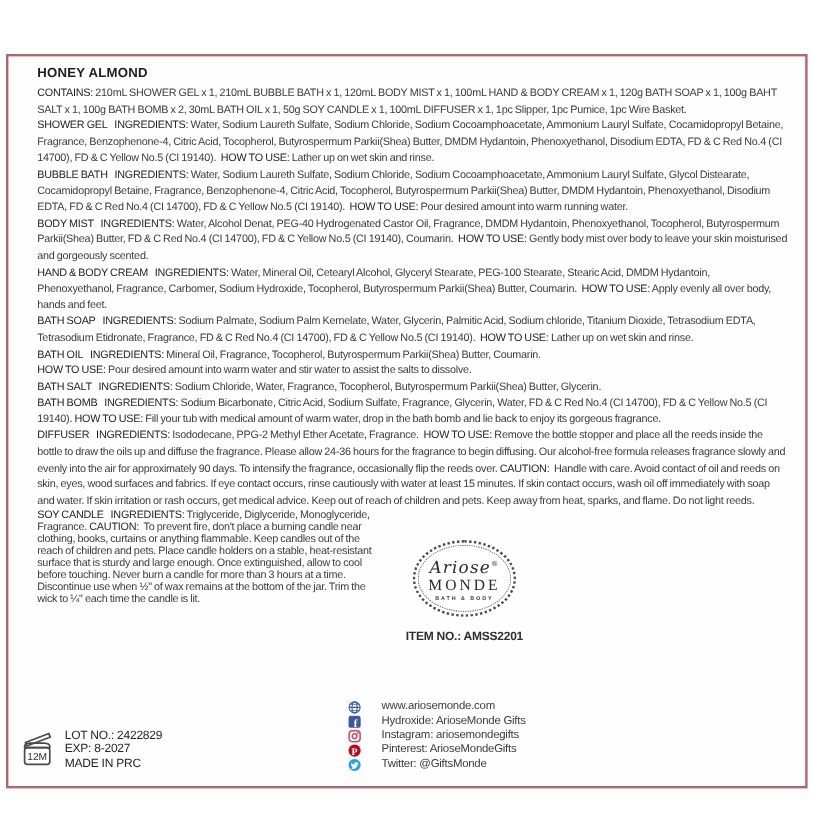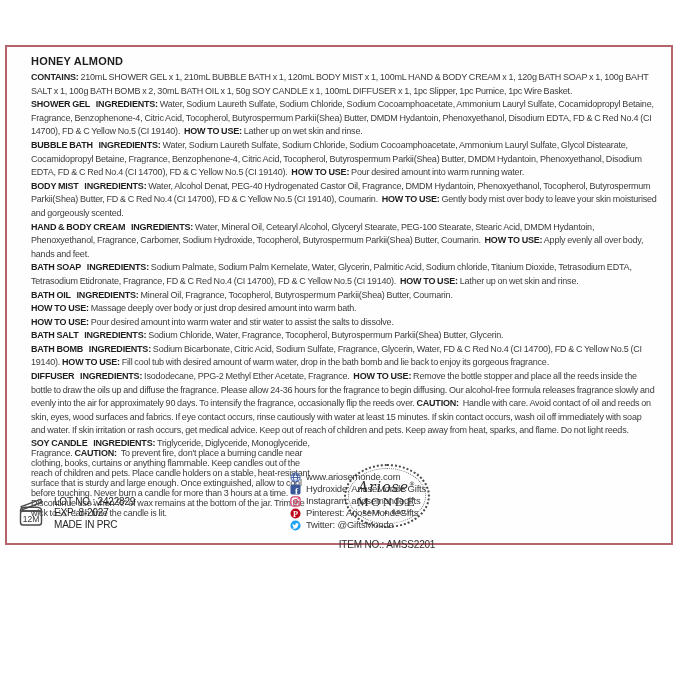--- a/index.html
+++ b/index.html
@@ -1,33 +1,33 @@
 <!DOCTYPE html>
 <html><head>
 <meta charset="utf-8">
 <style>
   html,body{margin:0;padding:0;}
   body{
     width:679px;height:679px;background:#ffffff;position:relative;overflow:hidden;
     font-family:"Liberation Sans",sans-serif;
   }
   .label-box{
-    position:absolute;left:5px;top:45px;width:668px;height:500px;
+    position:absolute;left:5px;top:45px;width:668px;height:612px;
     border:2px solid #b4646b;box-sizing:border-box;background:#fffefe;
     padding:7px 14px 0 24px;
   }
   .page-title{
     font-size:11px;font-weight:700;color:#1d1d1d;letter-spacing:.2px;
     margin:0 0 3px 0;line-height:14px;
   }
   .sections p{
     margin:0;font-size:9px;line-height:13.6px;color:#3c3c3c;
     letter-spacing:-.2px;word-spacing:-.4px;
   }
-  .sections .b, .candle-text .b{font-weight:700;color:#1e1e1e;}
+  .sections .b, .candle-text .b{font-weight:400;color:#1e1e1e;}
   .candle-row{display:flex;align-items:flex-start;}
   .candle-text{width:292px;flex:0 0 292px;}
   .candle-text p{
     margin:0;font-size:9px;line-height:10px;color:#3c3c3c;
     letter-spacing:-.2px;word-spacing:-.4px;
   }
   .logo-col{width:112px;margin-left:8px;text-align:center;padding-top:26px;}
   .logo-oval{
     width:86px;height:64px;margin:0 auto;border:2px dotted #4a4a4a;border-radius:50%;
     box-sizing:border-box;display:flex;align-items:center;justify-content:center;
@@ -40,49 +40,48 @@
   .logo-script{
     font-family:"DejaVu Serif",serif;font-style:italic;font-size:14px;color:#2b2b2b;
     line-height:13px;letter-spacing:1px;
   }
   .logo-reg{font-size:6px;vertical-align:super;font-style:normal;}
   .logo-name{
     font-family:"Liberation Serif",serif;font-size:13px;color:#2b2b2b;letter-spacing:2.5px;
     line-height:13px;margin-top:1px;
   }
   .logo-tagline{font-size:4.5px;color:#3a3a3a;letter-spacing:1.6px;font-weight:700;margin-top:2px;}
-  .item-no{font-size:10px;font-weight:400;color:#2e2e2e;margin-top:11px;letter-spacing:-.2px;white-space:nowrap;}
+  .item-no{font-size:10px;font-weight:700;color:#2e2e2e;margin-top:11px;letter-spacing:-.2px;white-space:nowrap;}
   .lot-block{
     position:absolute;left:10px;bottom:13px;display:flex;align-items:flex-start;gap:7px;
   }
   .lot-lines{font-size:10px;line-height:11.5px;color:#252525;letter-spacing:-.2px;font-weight:400;}
   .social-list{position:absolute;left:283px;bottom:12px;}
-  .social-row{display:flex;align-items:center;height:12px;margin-bottom:0;}
+  .social-row{display:flex;align-items:center;height:12px;margin-bottom:0;gap:12px;}
   .social-row svg{margin-right:5px;flex:0 0 auto;}
   .social-text{font-size:9.5px;color:#3a3a3a;letter-spacing:-.2px;line-height:12px;white-space:nowrap;}
 </style>
 </head>
 <body>
 
 <div class="label-box">
 
   <h1 class="page-title">HONEY ALMOND</h1>
 
   <div class="sections">
       <p><span class="b">CONTAINS:</span><span> 210mL SHOWER GEL x 1, 210mL BUBBLE BATH x 1, 120mL BODY MIST x 1, 100mL HAND &amp; BODY CREAM x 1, 120g BATH SOAP x 1, 100g BAHT SALT x 1, 100g BATH BOMB x 2, 30mL BATH OIL x 1, 50g SOY CANDLE x 1, 100mL DIFFUSER x 1, 1pc Slipper, 1pc Pumice, 1pc Wire Basket.</span></p>
       <p><span class="b">SHOWER GEL&nbsp;&nbsp;&nbsp;INGREDIENTS:</span><span> Water, Sodium Laureth Sulfate, Sodium Chloride, Sodium Cocoamphoacetate, Ammonium Lauryl Sulfate, Cocamidopropyl Betaine, Fragrance, Benzophenone-4, Citric Acid, Tocopherol, Butyrospermum Parkii(Shea) Butter, DMDM Hydantoin, Phenoxyethanol, Disodium EDTA, FD &amp; C Red No.4 (CI 14700), FD &amp; C Yellow No.5 (CI 19140). &nbsp;</span><span class="b">HOW TO USE:</span><span> Lather up on wet skin and rinse.</span></p>
       <p><span class="b">BUBBLE BATH&nbsp;&nbsp;&nbsp;INGREDIENTS:</span><span> Water, Sodium Laureth Sulfate, Sodium Chloride, Sodium Cocoamphoacetate, Ammonium Lauryl Sulfate, Glycol Distearate, Cocamidopropyl Betaine, Fragrance, Benzophenone-4, Citric Acid, Tocopherol, Butyrospermum Parkii(Shea) Butter, DMDM Hydantoin, Phenoxyethanol, Disodium EDTA, FD &amp; C Red No.4 (CI 14700), FD &amp; C Yellow No.5 (CI 19140). &nbsp;</span><span class="b">HOW TO USE:</span><span> Pour desired amount into warm running water.</span></p>
       <p><span class="b">BODY MIST&nbsp;&nbsp;&nbsp;INGREDIENTS:</span><span> Water, Alcohol Denat, PEG-40 Hydrogenated Castor Oil, Fragrance, DMDM Hydantoin, Phenoxyethanol, Tocopherol, Butyrospermum Parkii(Shea) Butter, FD &amp; C Red No.4 (CI 14700), FD &amp; C Yellow No.5 (CI 19140), Coumarin. &nbsp;</span><span class="b">HOW TO USE:</span><span> Gently body mist over body to leave your skin moisturised and gorgeously scented.</span></p>
       <p><span class="b">HAND &amp; BODY CREAM&nbsp;&nbsp;&nbsp;INGREDIENTS:</span><span> Water, Mineral Oil, Cetearyl Alcohol, Glyceryl Stearate, PEG-100 Stearate, Stearic Acid, DMDM Hydantoin, Phenoxyethanol, Fragrance, Carbomer, Sodium Hydroxide, Tocopherol, Butyrospermum Parkii(Shea) Butter, Coumarin. &nbsp;</span><span class="b">HOW TO USE:</span><span> Apply evenly all over body, hands and feet.</span></p>
       <p><span class="b">BATH SOAP&nbsp;&nbsp;&nbsp;INGREDIENTS:</span><span> Sodium Palmate, Sodium Palm Kernelate, Water, Glycerin, Palmitic Acid, Sodium chloride, Titanium Dioxide, Tetrasodium EDTA, Tetrasodium Etidronate, Fragrance, FD &amp; C Red No.4 (CI 14700), FD &amp; C Yellow No.5 (CI 19140). &nbsp;</span><span class="b">HOW TO USE:</span><span> Lather up on wet skin and rinse.</span></p>
       <p><span class="b">BATH OIL&nbsp;&nbsp;&nbsp;INGREDIENTS:</span><span> Mineral Oil, Fragrance, Tocopherol, Butyrospermum Parkii(Shea) Butter, Coumarin.</span></p>
-      <p><span class="b">HOW TO USE:</span><span> Massage deeply over body or just drop desired amount into warm bath.</span></p>
       <p><span class="b">HOW TO USE:</span><span> Pour desired amount into warm water and stir water to assist the salts to dissolve.</span></p>
       <p><span class="b">BATH SALT&nbsp;&nbsp;&nbsp;INGREDIENTS:</span><span> Sodium Chloride, Water, Fragrance, Tocopherol, Butyrospermum Parkii(Shea) Butter, Glycerin.</span></p>
-      <p><span class="b">BATH BOMB&nbsp;&nbsp;&nbsp;INGREDIENTS:</span><span> Sodium Bicarbonate, Citric Acid, Sodium Sulfate, Fragrance, Glycerin, Water, FD &amp; C Red No.4 (CI 14700), FD &amp; C Yellow No.5 (CI 19140). </span><span class="b">HOW TO USE:</span><span> Fill cool tub with desired amount of warm water, drop in the bath bomb and lie back to enjoy its gorgeous fragrance.</span></p>
+      <p><span class="b">BATH BOMB&nbsp;&nbsp;&nbsp;INGREDIENTS:</span><span> Sodium Bicarbonate, Citric Acid, Sodium Sulfate, Fragrance, Glycerin, Water, FD &amp; C Red No.4 (CI 14700), FD &amp; C Yellow No.5 (CI 19140). </span><span class="b">HOW TO USE:</span><span> Fill your tub with medical amount of warm water, drop in the bath bomb and lie back to enjoy its gorgeous fragrance.</span></p>
       <p><span class="b">DIFFUSER&nbsp;&nbsp;&nbsp;INGREDIENTS:</span><span> Isododecane, PPG-2 Methyl Ether Acetate, Fragrance. &nbsp;</span><span class="b">HOW TO USE:</span><span> Remove the bottle stopper and place all the reeds inside the bottle to draw the oils up and diffuse the fragrance. Please allow 24-36 hours for the fragrance to begin diffusing. Our alcohol-free formula releases fragrance slowly and evenly into the air for approximately 90 days. To intensify the fragrance, occasionally flip the reeds over. </span><span class="b">CAUTION:</span><span> &nbsp;Handle with care. Avoid contact of oil and reeds on skin, eyes, wood surfaces and fabrics. If eye contact occurs, rinse cautiously with water at least 15 minutes. If skin contact occurs, wash oil off immediately with soap and water. If skin irritation or rash occurs, get medical advice. Keep out of reach of children and pets. Keep away from heat, sparks, and flame. Do not light reeds.</span></p>
     </div>
 
   <div class="candle-row">
     <div class="candle-text">
         <p><span class="b">SOY CANDLE&nbsp;&nbsp;&nbsp;INGREDIENTS:</span><span> Triglyceride, Diglyceride, Monoglyceride, Fragrance. </span><span class="b">CAUTION:</span><span> &nbsp;To prevent fire, don't place a burning candle near clothing, books, curtains or anything flammable. Keep candles out of the reach of children and pets. Place candle holders on a stable, heat-resistant surface that is sturdy and large enough. Once extinguished, allow to cool before touching. Never burn a candle for more than 3 hours at a time. Discontinue use when ½" of wax remains at the bottom of the jar. Trim the wick to ¼" each time the candle is lit.</span></p>
       </div>
     <div class="logo-col">
       <div class="logo-oval">
         <div class="logo-oval-inner">

